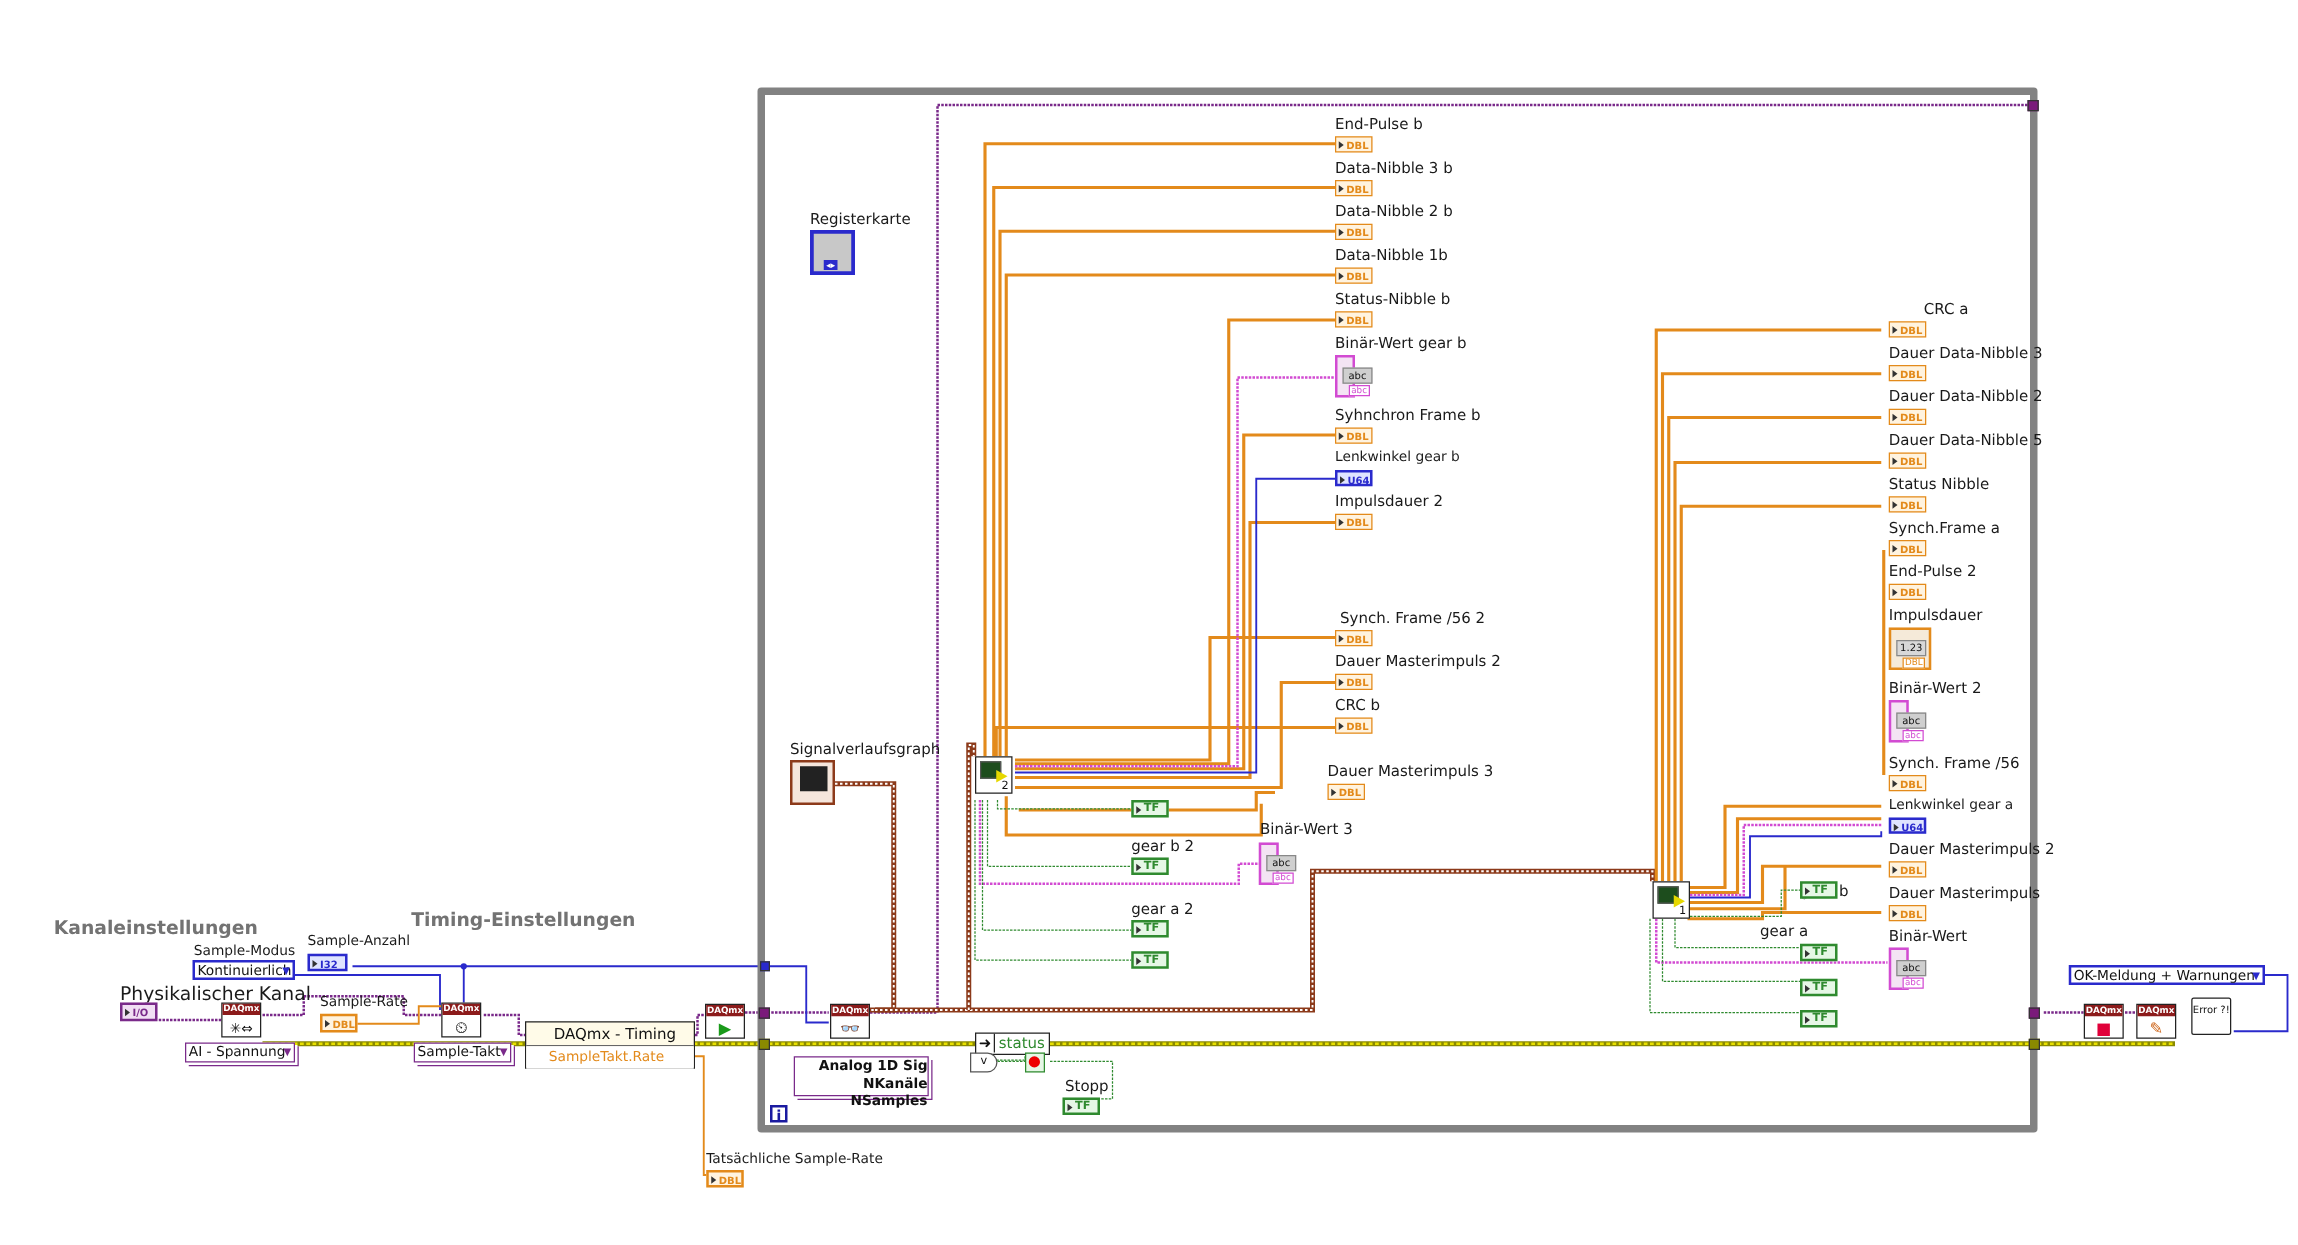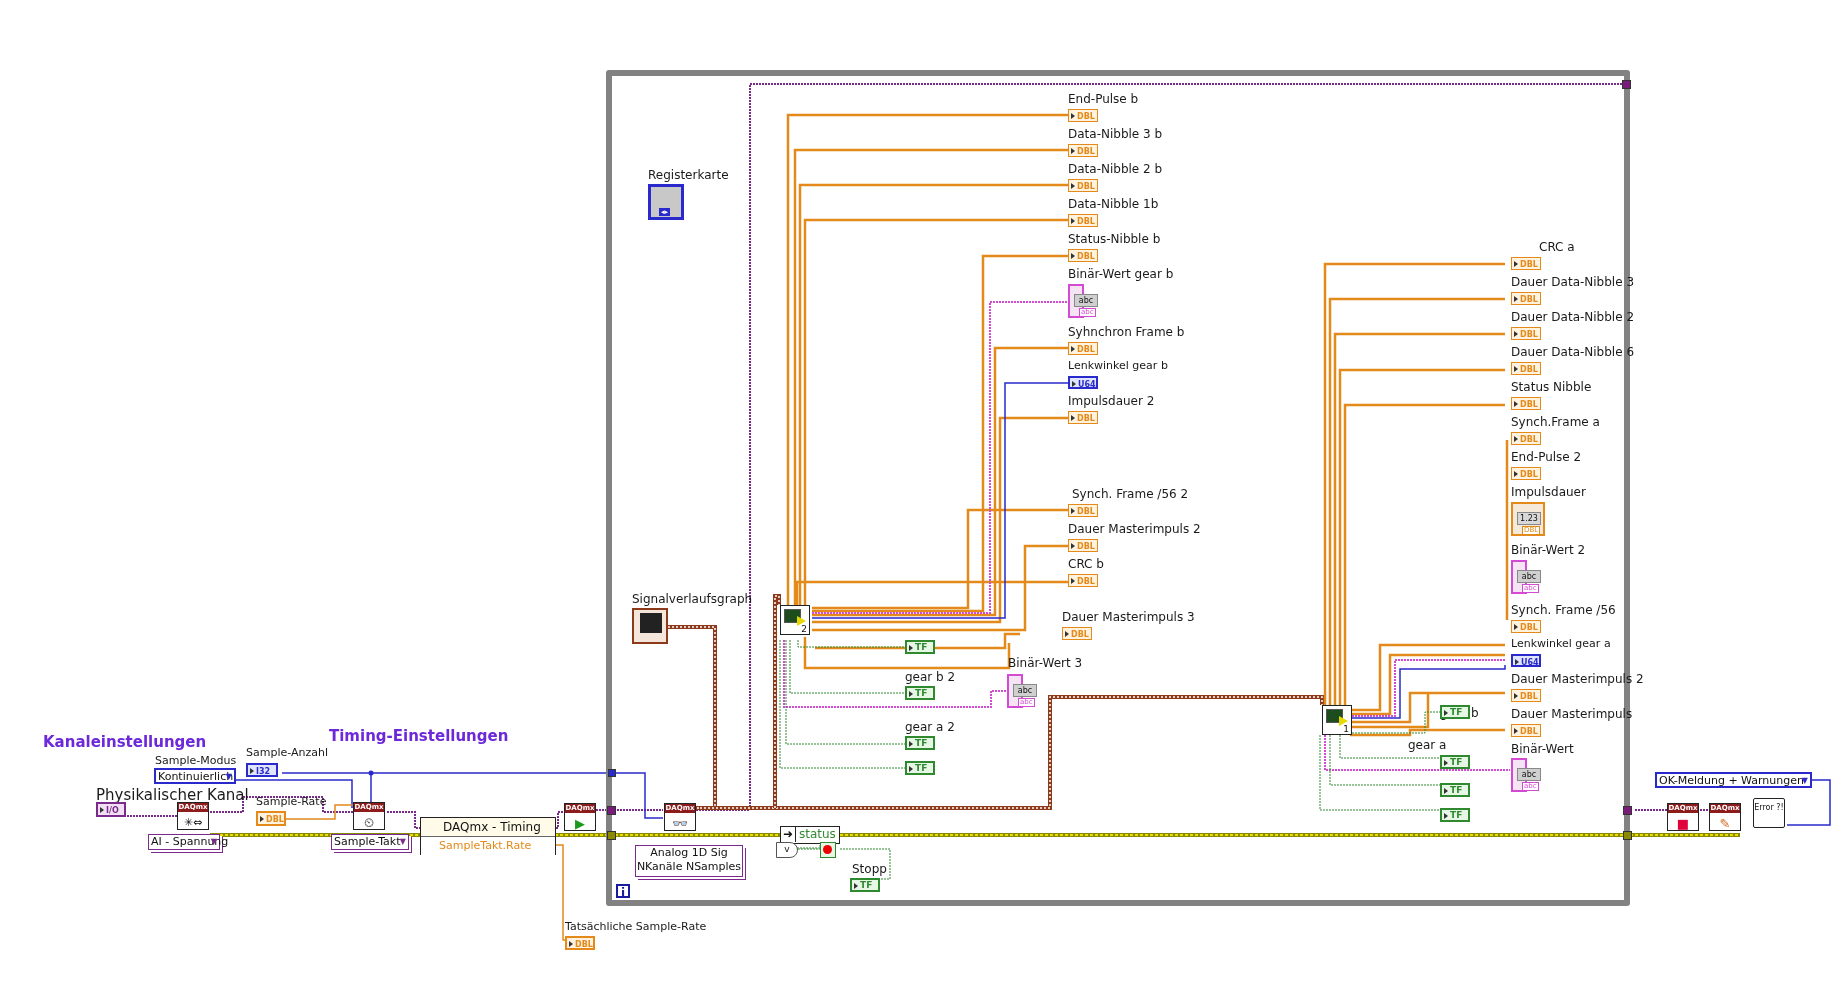--- a/index.html
+++ b/index.html
@@ -1,20 +1,20 @@
 <!DOCTYPE html>
 <html><head>
 <meta charset="utf-8">
 <style>
   html,body{margin:0;padding:0;background:#fff;}
   body{width:1838px;height:996px;position:relative;overflow:hidden;font-family:"DejaVu Sans","Liberation Sans",sans-serif;font-size:12px;color:#111;}
   .abs{position:absolute;}
   svg.wires{position:absolute;left:0;top:0;width:1838px;height:996px;pointer-events:none;}
   .lbl{position:absolute;font-size:12px;white-space:nowrap;color:#1a1a1a;}
-  .heading{position:absolute;font-family:"DejaVu Sans","Liberation Sans",sans-serif;font-weight:bold;font-size:15px;color:#6d28d9;white-space:nowrap;}
+  .heading{position:absolute;font-family:"DejaVu Sans","Liberation Sans",sans-serif;font-weight:bold;font-size:15px;color:#737373;white-space:nowrap;}
   .term{position:absolute;height:13px;border:1px solid #e38a1b;background:#fff3df;font-size:8px;font-weight:bold;color:#e38a1b;line-height:13px;padding:0 2px 0 8px;box-sizing:border-box;width:30px;}
   .term::before{content:"";position:absolute;left:2px;top:3px;border-left:4px solid #333;border-top:3px solid transparent;border-bottom:3px solid transparent;}
   .term.u64{border-color:#2a2acc;background:#dfe4ff;color:#2a2acc;border-width:2px;}
   .term.tf{border-color:#2f8a2f;background:#e6f7e6;color:#2f8a2f;border-width:2px;width:30px;height:14px;line-height:11px;font-size:9px;}
   .term.i32{border-color:#2a2acc;background:#dfe4ff;color:#2a2acc;border-width:2px;}
   .term.io{border-color:#7a2a8a;background:#f1dff4;color:#7a2a8a;border-width:2px;}
   .strind{position:absolute;width:16px;height:34px;border:2px solid #d24bd2;background:#f4e4f4;box-sizing:border-box;}
   .strind .inner{position:absolute;left:4px;top:8px;width:22px;height:11px;background:#cfcfcf;border:1px solid #888;font-size:8px;line-height:11px;text-align:center;}
   .strind .tag{position:absolute;left:9px;bottom:-1px;font-size:7px;color:#d24bd2;border:1px solid #d24bd2;background:#fff;padding:0 1px;line-height:7px;}
   .numind{position:absolute;width:34px;height:34px;border:2px solid #e38a1b;background:#f5ead9;box-sizing:border-box;}
@@ -141,21 +141,21 @@
 
 <div class="lbl" style="left:155px;top:754px;font-size:11px;">Sample-Modus</div>
 <div class="ring" style="left:154px;top:768px;width:82px;">Kontinuierlich</div>
 
 <div class="lbl" style="left:246px;top:746px;font-size:11px;">Sample-Anzahl</div>
 <div class="term i32" style="left:246px;top:763px;width:32px;height:14px;">I32</div>
 
 <div class="lbl" style="left:256px;top:795px;font-size:11px;">Sample-Rate</div>
 <div class="term" style="left:256px;top:811px;width:30px;height:15px;border-width:2px;">DBL</div>
 
-<div class="ring purple" style="left:148px;top:834px;width:72px;">AI - Spannung</div>
+<div class="ring purple" style="left:148px;top:834px;width:88px;">AI - Spannung</div>
 <div class="ring purple" style="left:331px;top:834px;width:78px;">Sample-Takt</div>
 
 <div class="vi" style="left:177px;top:802px;">
   <div class="hdr">DAQmx</div>
   <div class="glyph" style="font-size:11px;">✳⇔</div>
 </div>
 
 <div class="vi" style="left:353px;top:802px;">
   <div class="hdr">DAQmx</div>
   <div class="glyph">⏲</div>
@@ -190,21 +190,21 @@
 
 <div class="lbl" style="left:632px;top:592px;">Signalverlaufsgraph</div>
 <div class="abs" style="left:632px;top:608px;width:36px;height:36px;border:2px solid #8c3a1a;background:#f5e6dc;box-sizing:border-box;">
   <div style="position:absolute;left:6px;top:3px;width:22px;height:20px;background:#222;"></div>
 </div>
 
 <div class="vi" style="left:664px;top:803px;">
   <div class="hdr">DAQmx</div>
   <div class="glyph">👓</div>
 </div>
-<div class="abs" style="left:635px;top:845px;width:106px;height:30px;border:1px solid #7a2a8a;box-shadow:2px 2px 0 #fff,3px 3px 0 #7a2a8a;font-size:11px;line-height:14px;text-align:center;background:#fff;">
+<div class="abs" style="left:635px;top:845px;width:106px;height:30px;border:1px solid #7a2a8a;box-shadow:2px 2px 0 #fff,3px 3px 0 #7a2a8a;font-size:11px;line-height:14px;text-align:right;background:#fff;font-weight:bold;">
   <div>Analog 1D Sig</div>
   <div>NKanäle NSamples</div>
 </div>
 
 <div class="abs" style="left:780px;top:826px;width:58px;height:16px;border:1px solid #222;background:#fff;font-size:12px;line-height:15px;">
   <span style="display:inline-block;width:14px;border-right:1px solid #222;text-align:center;">➜</span><span style="color:#2f8a2f;padding-left:3px;">status</span>
 </div>
 <div class="abs" style="left:776px;top:842px;width:20px;height:14px;border:1px solid #555;border-radius:0 8px 8px 0;background:#fff;font-size:9px;line-height:13px;text-align:center;">v</div>
 <div class="abs" style="left:820px;top:842px;width:14px;height:14px;border:1px solid #2f8a2f;background:#e6f7e6;">
   <div style="position:absolute;left:2px;top:2px;width:9px;height:9px;border-radius:50%;background:#e00;"></div>
@@ -266,21 +266,21 @@
   <div class="term tf" style="left:905px;top:761px;">TF</div>
 </div>
 
 <div>
   <div class="lbl" style="left:1511px;top:240px;margin-left:28px;">CRC  a</div>
   <div class="term" style="left:1511px;top:257px;">DBL</div>
   <div class="lbl" style="left:1511px;top:275px;">Dauer Data-Nibble 3</div>
   <div class="term" style="left:1511px;top:292px;">DBL</div>
   <div class="lbl" style="left:1511px;top:310px;">Dauer Data-Nibble 2</div>
   <div class="term" style="left:1511px;top:327px;">DBL</div>
-  <div class="lbl" style="left:1511px;top:345px;">Dauer Data-Nibble 6</div>
+  <div class="lbl" style="left:1511px;top:345px;">Dauer Data-Nibble 5</div>
   <div class="term" style="left:1511px;top:362px;">DBL</div>
   <div class="lbl" style="left:1511px;top:380px;">Status Nibble</div>
   <div class="term" style="left:1511px;top:397px;">DBL</div>
   <div class="lbl" style="left:1511px;top:415px;"> Synch.Frame a</div>
   <div class="term" style="left:1511px;top:432px;">DBL</div>
   <div class="lbl" style="left:1511px;top:450px;">End-Pulse   2</div>
   <div class="term" style="left:1511px;top:467px;">DBL</div>
   <div class="lbl" style="left:1511px;top:485px;">Impulsdauer</div>
   <div class="numind" style="left:1511px;top:502px;">
       <div class="inner">1.23</div>

